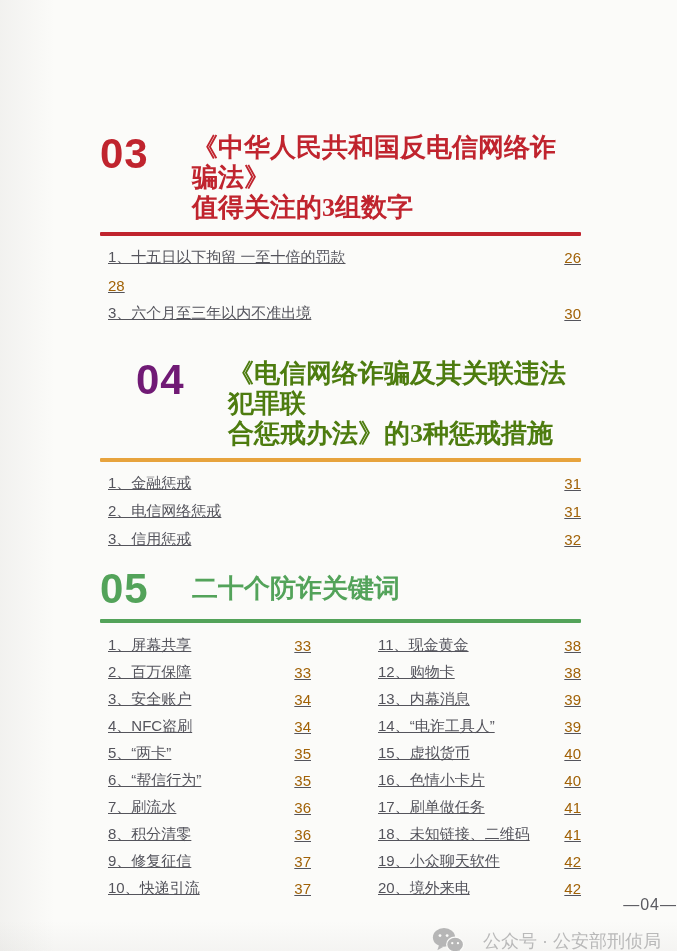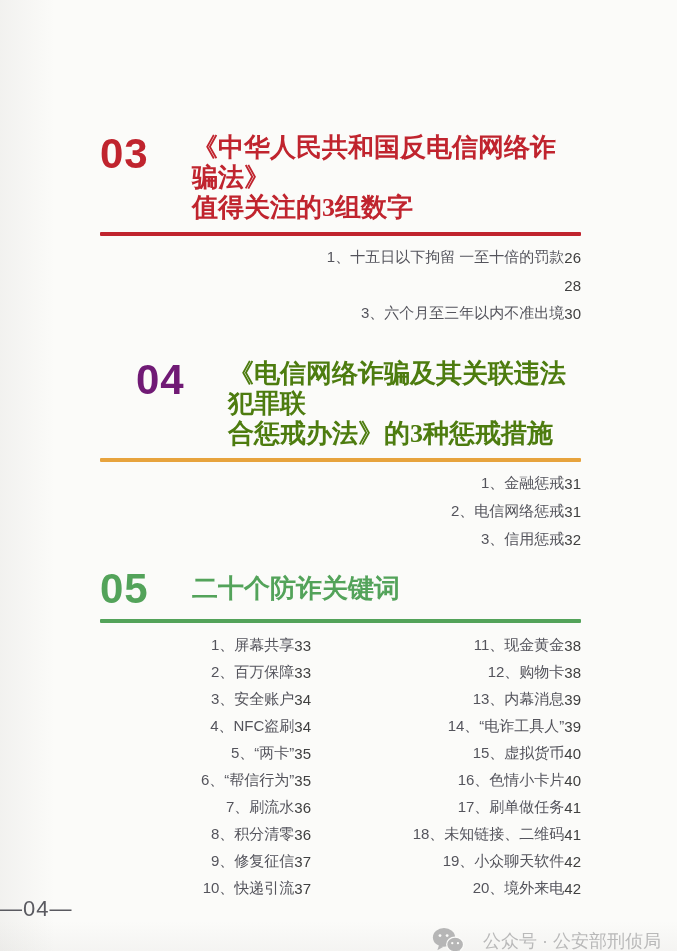--- a/index.html
+++ b/index.html
@@ -13,30 +13,30 @@
   }
   .content{position:absolute;left:100px;top:0;width:481px;}
   .sec{margin:0;}
   .sec-head{display:flex;align-items:flex-start;gap:32px;}
   .sec-num{font-size:42px;line-height:1.0;font-weight:800;width:60px;flex:none;letter-spacing:1px;}
   .sec-titles{font-size:26px;font-weight:800;line-height:30px;font-family:"Liberation Serif", serif;}
   .sec-head.single{align-items:center;}
   .sec-head.single .sec-titles{line-height:34px;}
   .rule{height:4px;width:100%;margin-top:9px;border-radius:1px;}
   .rows{margin-top:7px;padding-left:8px;}
-  .row{display:flex;justify-content:flex-end;align-items:center;height:28px;
-       font-size:15px;color:#54545c;}
-  .row .pg{color:#404040;}
+  .row{display:flex;justify-content:space-between;align-items:center;height:28px;
+       font-size:15px;color:#54545c;text-decoration:underline;}
+  .row .pg{color:#a16207;}
   .grid2{display:grid;grid-template-columns:1fr 1fr;column-gap:67px;margin-top:9px;padding-left:8px;}
   .grid2 .row{height:27px;}
   .sp1{height:32px;}
   .sp2{height:15px;}
   .pad-top{height:133px;}
-  .footer-page{position:absolute;left:0;top:896px;width:100%;text-align:left;
-               font-size:22px;color:#5a5a60;letter-spacing:1px;}
+  .footer-page{position:absolute;left:0;top:896px;width:100%;text-align:right;
+               font-size:16px;color:#5a5a60;letter-spacing:1px;}
   .watermark{position:absolute;right:16px;top:903px;display:flex;align-items:center;gap:19px;
              color:#b9b9b9;font-size:18px;margin-top:24px;}
   .wm-icon{width:32px;height:27px;flex:none;}
 </style>
 </head>
 <body>
 
 <div class="content">
   <div class="pad-top"></div>
 

